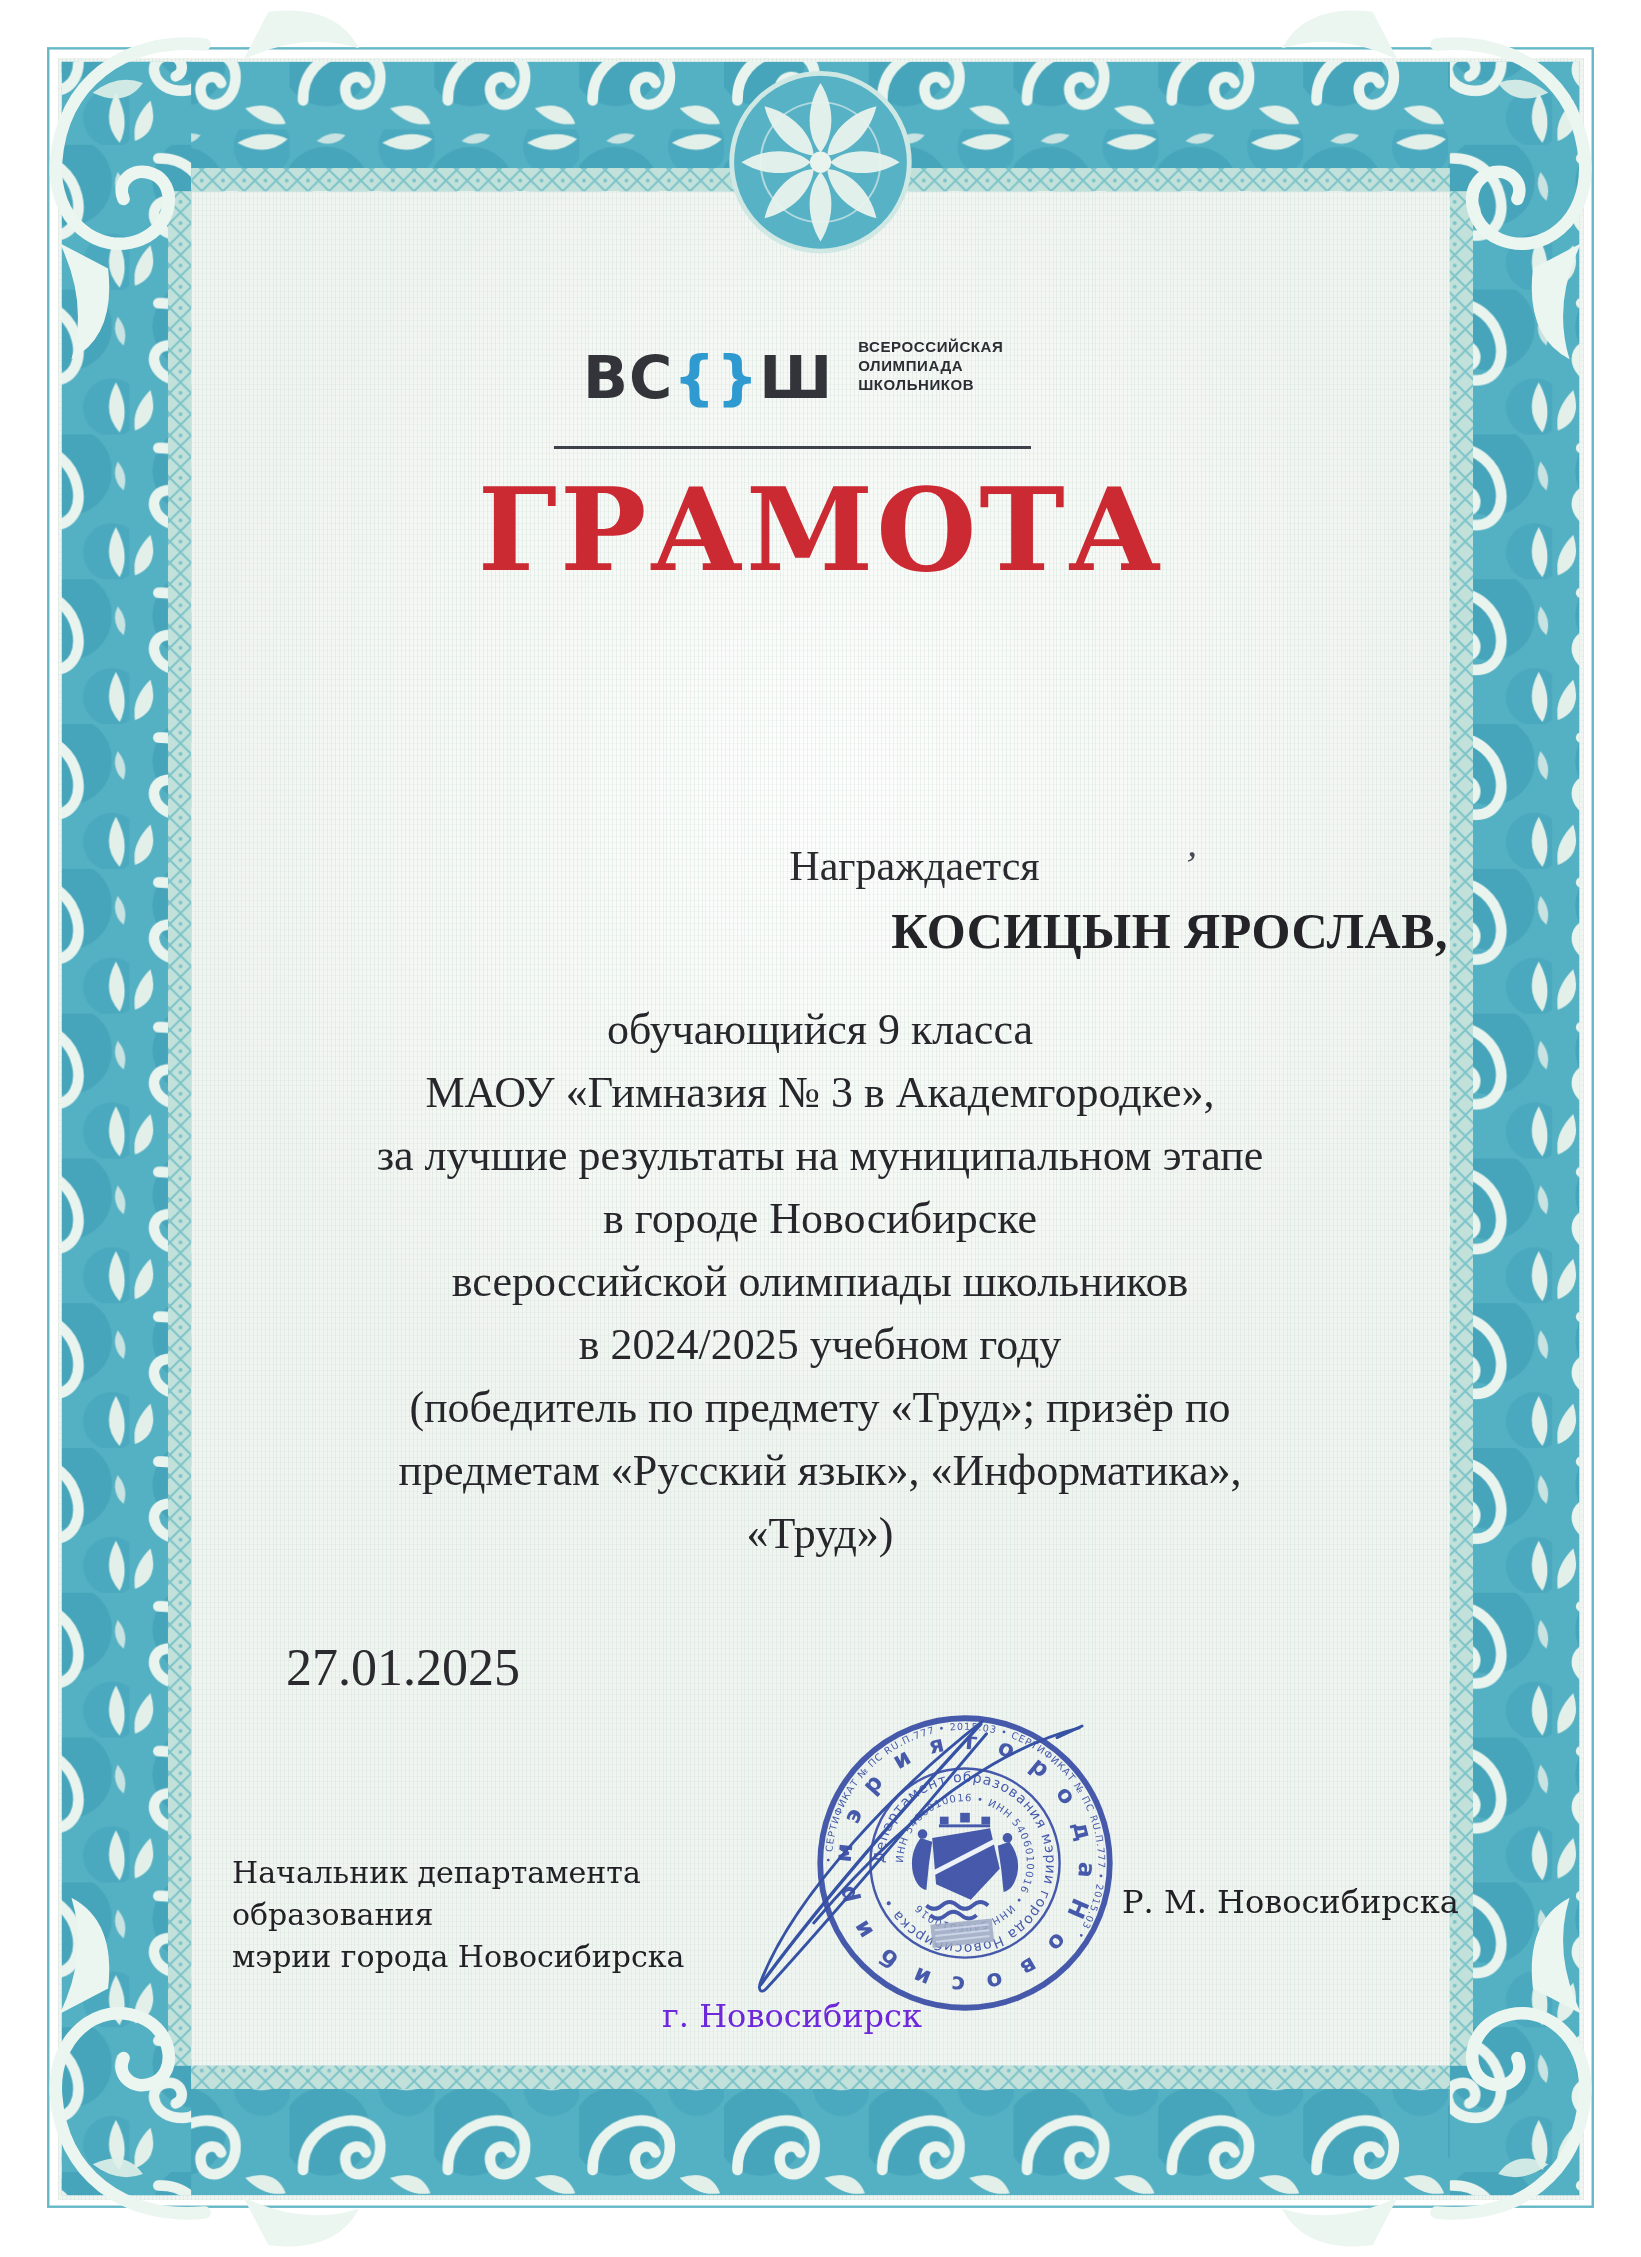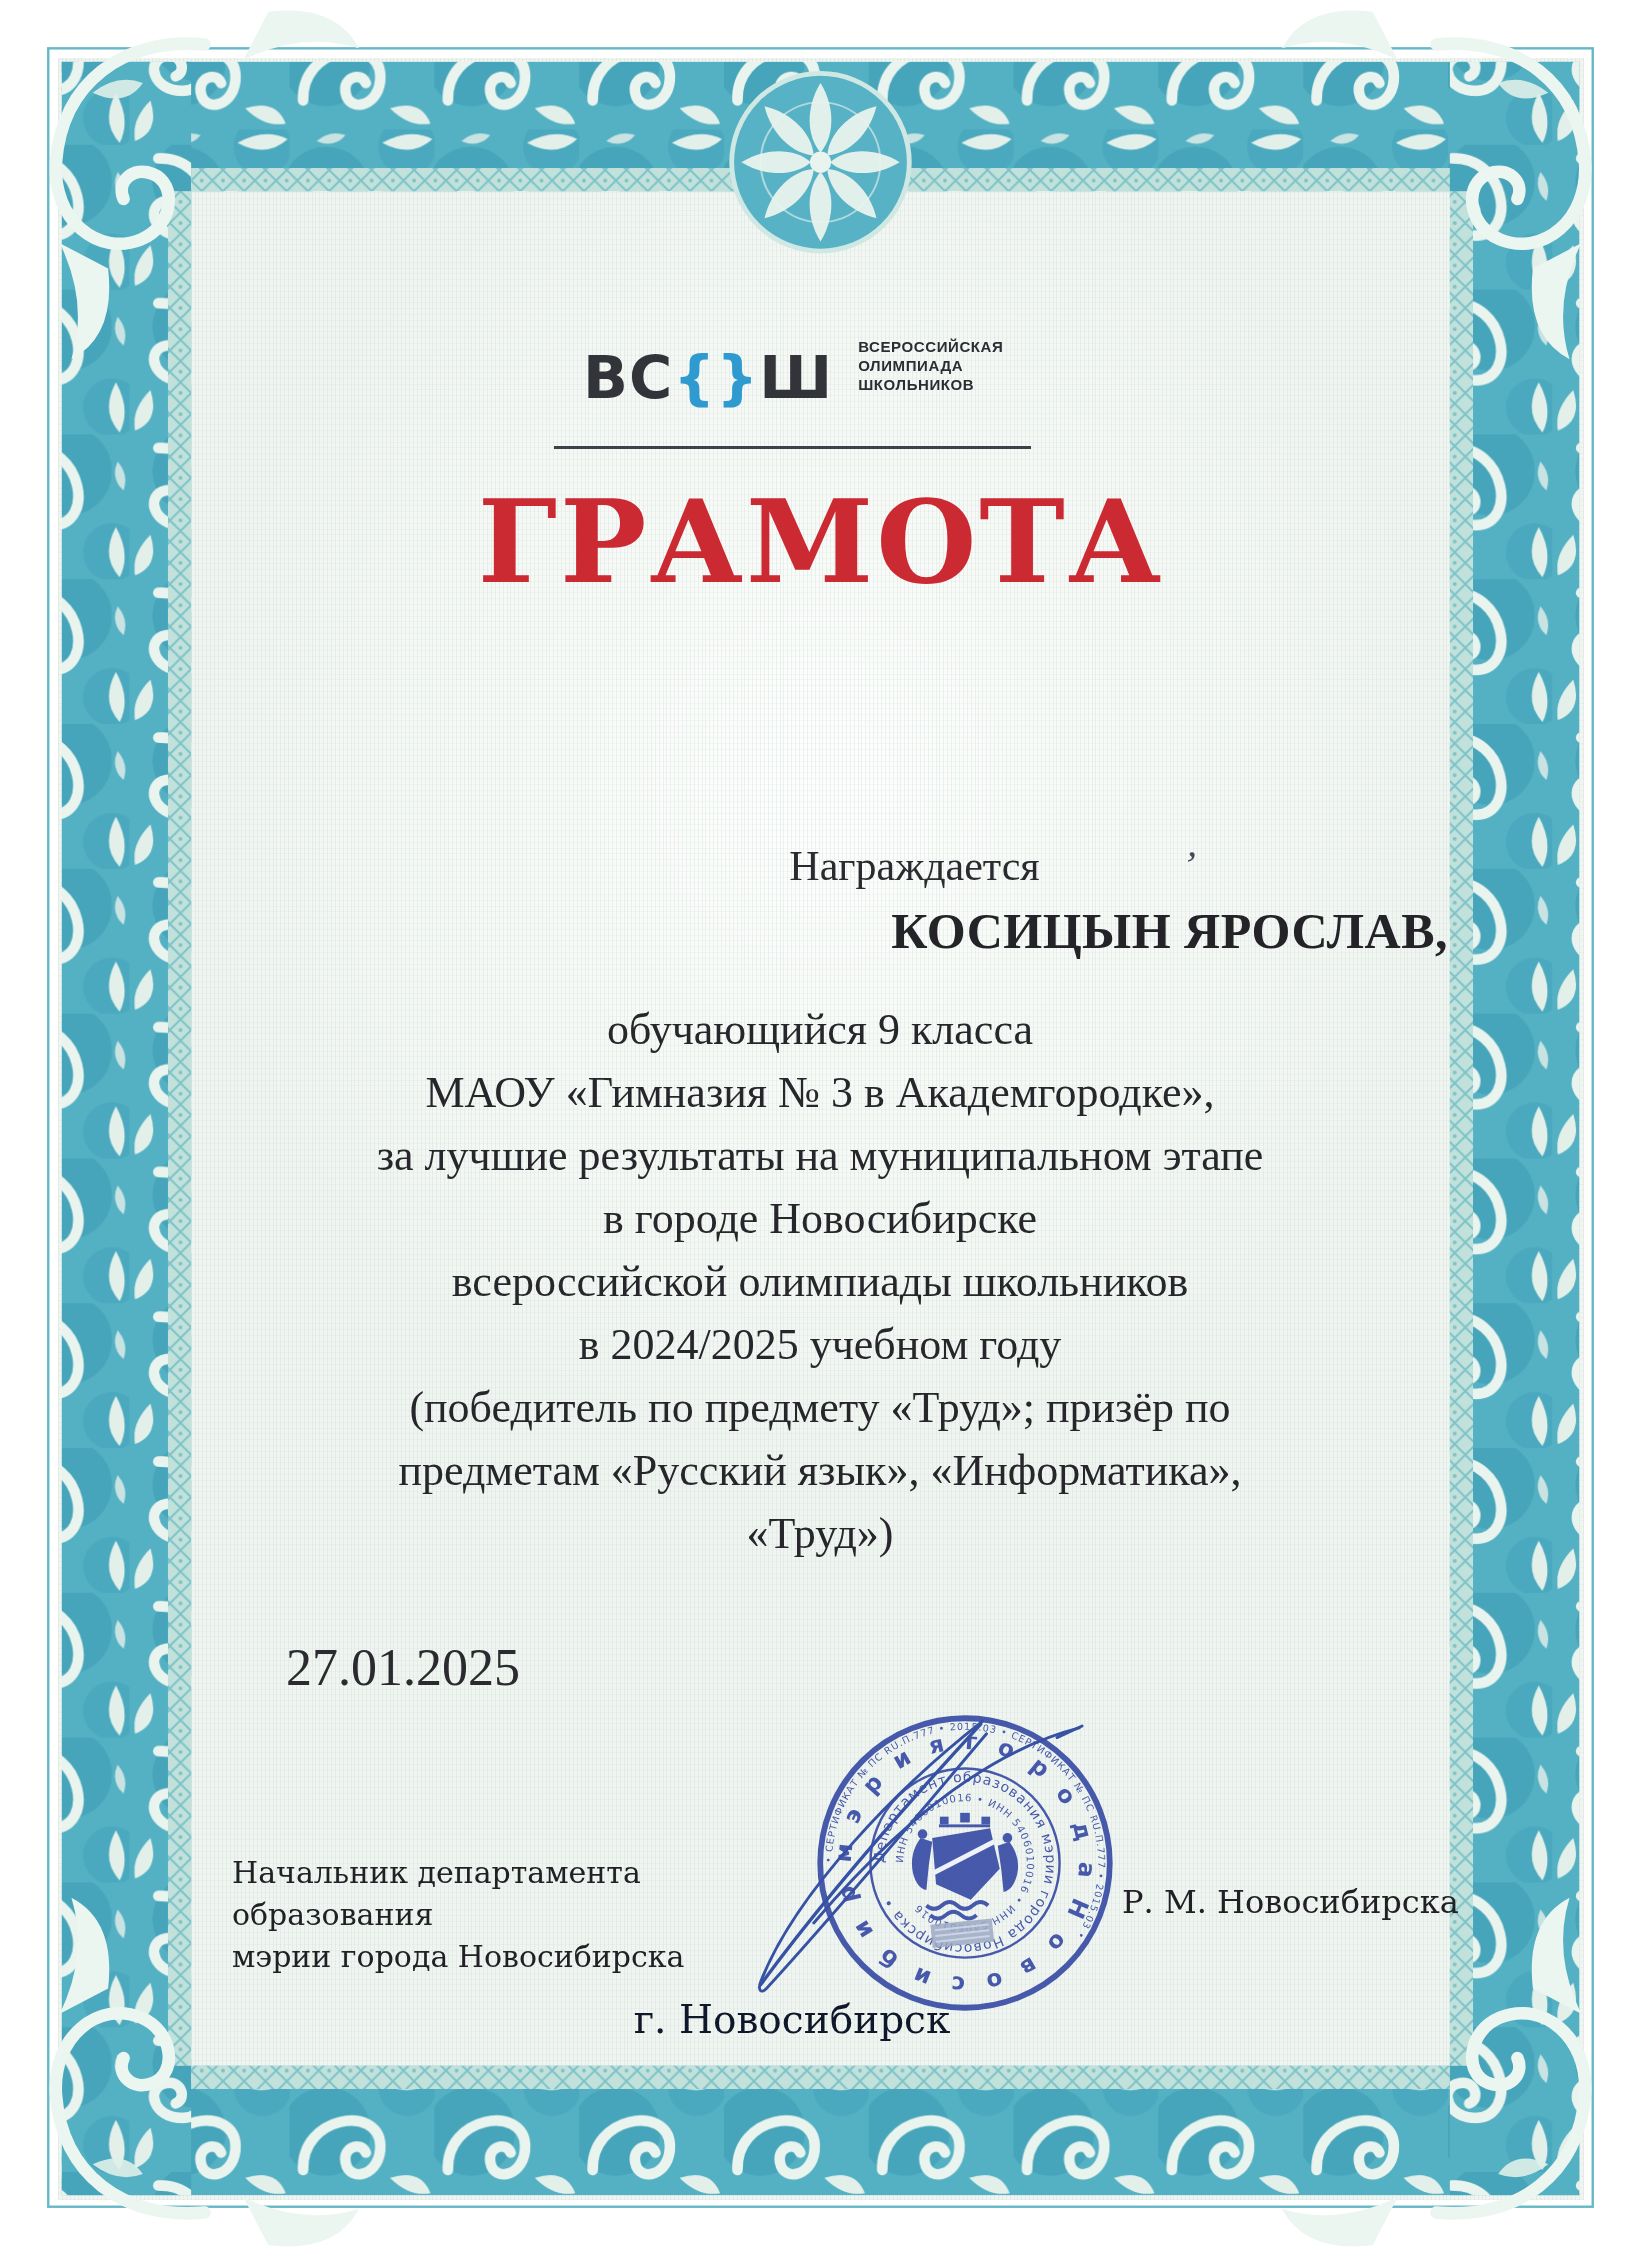--- a/index.html
+++ b/index.html
@@ -17,35 +17,35 @@
   }
   .content{z-index:5;}
   
   .logo-row{left:583px;top:332px;display:flex;align-items:flex-start;gap:25px;z-index:6;}
   .wordmark{font-family:"DejaVu Sans", sans-serif;font-weight:800;font-size:59px;line-height:1;
             letter-spacing:1px;color:#33343a;margin-top:16px;}
   .wordmark .braces{color:#2f9ad0;}
   .tagline{font-family:Liberation Sans, sans-serif;font-weight:700;font-size:15px;line-height:1.28;
            letter-spacing:0.6px;color:#2c2d33;padding-top:4.8px;}
   .divider{left:554px;top:446px;width:477px;height:2.9px;background:#3d424a;z-index:6;}
-  .title{left:145px;top:484px;width:1352px;text-align:center;
+  .title{left:145px;top:472px;width:1352px;text-align:center;
          font-family:"DejaVu Serif", serif;font-weight:700;font-size:115px;line-height:1;
          letter-spacing:2.9px;color:#cb2a33;z-index:6;}
   .award-label{left:193px;top:842px;width:1443px;text-align:center;font-size:42px;color:#2a2a2f;z-index:6;}
   .recipient{left:193px;top:902px;width:1255px;text-align:right;font-weight:700;font-size:50px;
              color:#232328;letter-spacing:0.5px;z-index:6;}
   .body-lines{left:154px;top:998px;width:1332px;text-align:center;font-size:44px;line-height:63px;
               color:#26262b;z-index:6;}
   .stray{left:1184px;top:842px;font-size:39px;color:#4a4a52;transform:rotate(8deg);z-index:6;}
   .date{left:286px;top:1638px;font-size:52px;color:#2a2a2f;z-index:6;}
   .position{left:232px;top:1852px;width:541px;font-family:"DejaVu Serif", serif;font-size:30px;
             line-height:42px;color:#202025;z-index:6;}
   .sig-name{left:1122px;top:1883px;font-family:"DejaVu Serif", serif;font-size:32px;color:#202025;z-index:6;}
   .city{left:618px;top:1997px;width:348px;text-align:center;font-family:"DejaVu Serif", serif;
-        font-size:39px;color:#0f172a;z-index:8;}
+        font-size:32px;color:#6d28d9;z-index:8;}
   svg{display:block;}
   .border-svg{left:0;top:0;z-index:4;}
   .sign-svg{left:0;top:0;z-index:6;pointer-events:none;}
   .stamp-svg{left:799px;top:1697px;z-index:7;opacity:.93;}
 </style>
 </head>
 <body>
 
 <div class="abs paper"></div>
 

